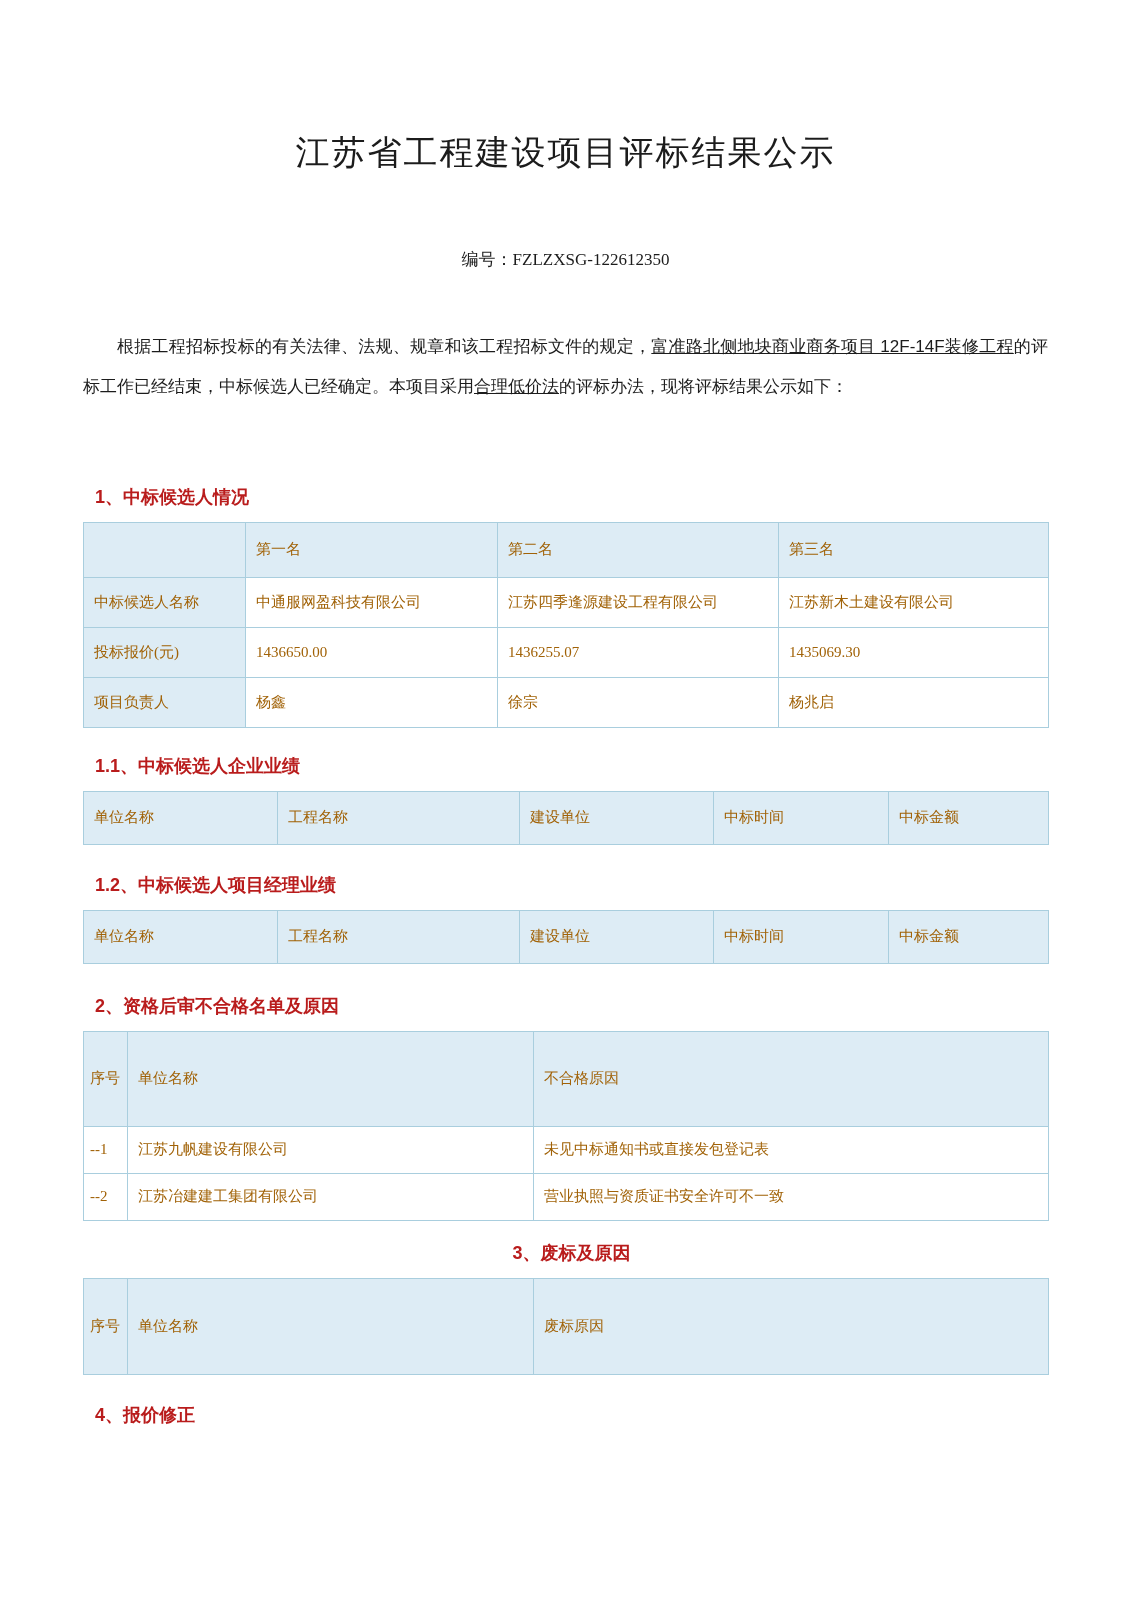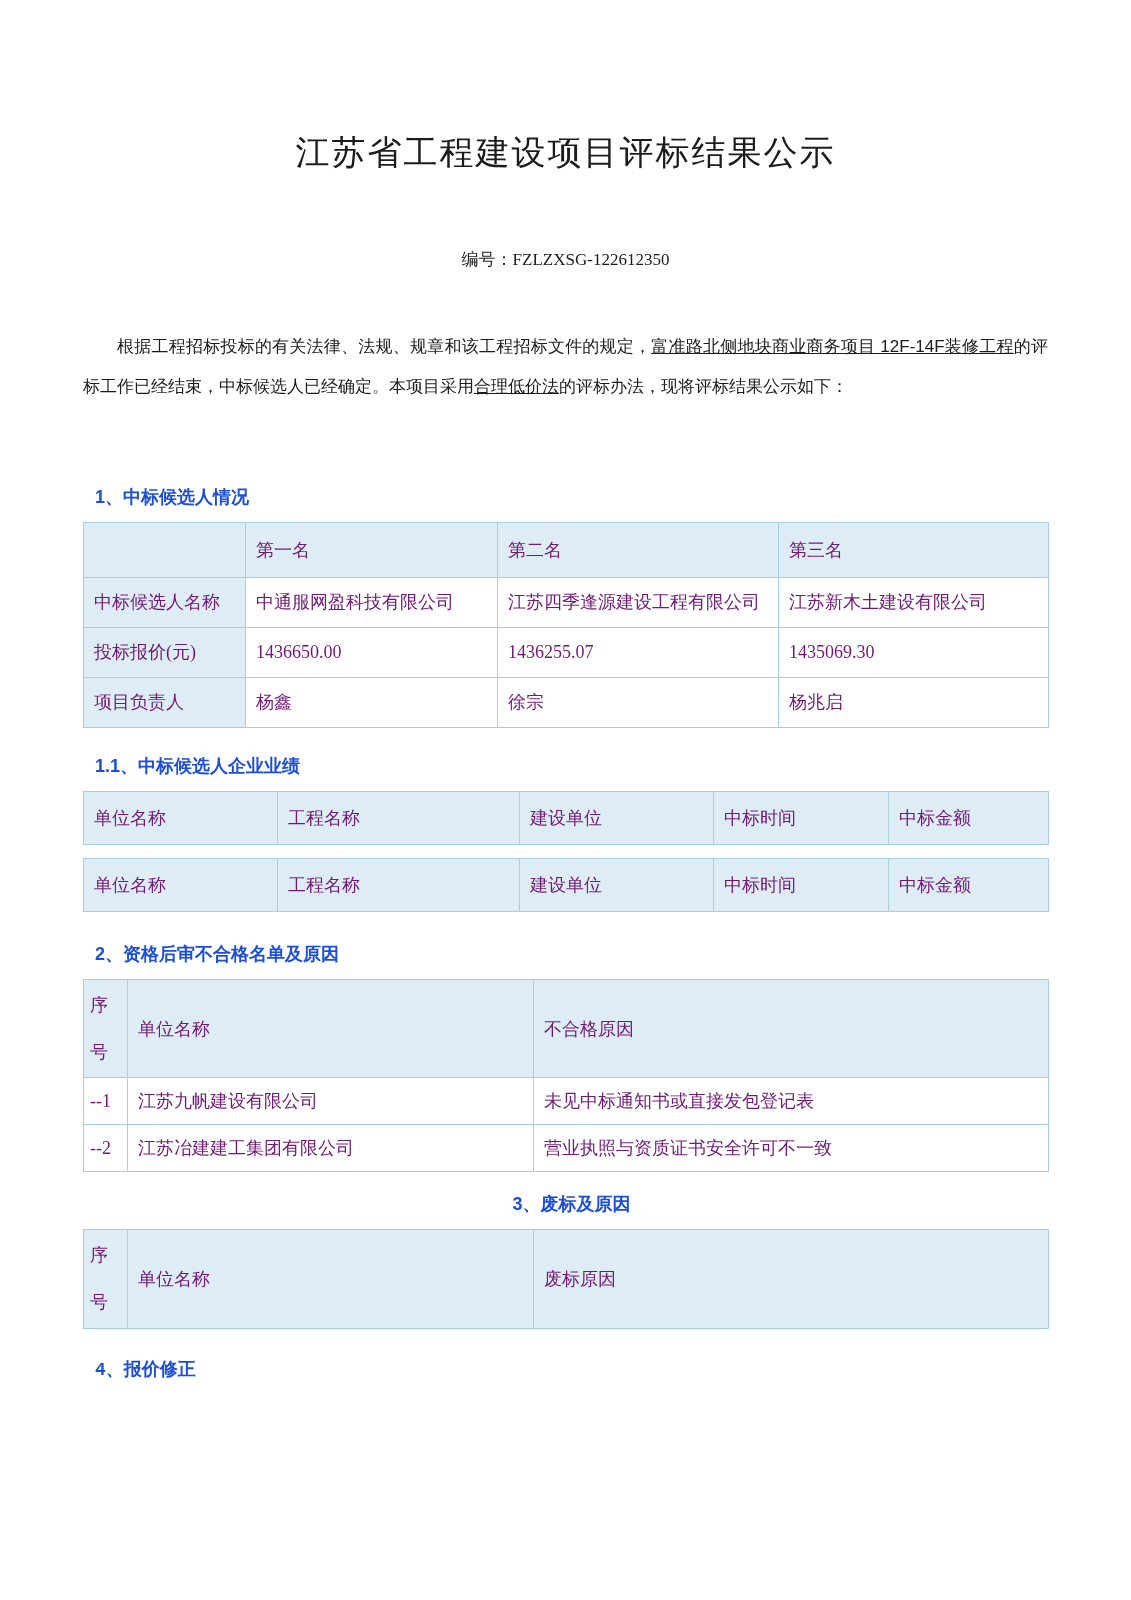--- a/index.html
+++ b/index.html
@@ -39,41 +39,41 @@
     font-weight: 400;
     text-decoration: underline;
     font-family: "Liberation Sans", "DejaVu Sans", sans-serif;
   }
   .section-heading {
     font-family: "Liberation Sans", "DejaVu Sans", sans-serif;
     font-size: 18px;
     font-weight: 700;
     margin: 0;
     padding-left: 12px;
-    color: #1d4ed8;
+    color: #b91c1c;
   }
   .h-s1   { margin-top: 78px; }
   .h-s1-1 { margin-top: 26px; }
   .h-s1-2 { margin-top: 28px; }
   .h-s2   { margin-top: 30px; }
   .h-s3   { margin-top: 20px; text-align: center; }
-  .h-s4   { margin-top: 28px; font-family: Liberation Mono, monospace; }
+  .h-s4   { margin-top: 28px; }
 
   table {
     width: 100%;
     border-collapse: collapse;
     table-layout: fixed;
     margin-top: 13px;
   }
   td {
     border: 1px solid var(--border-color, #a9cede);
-    font-size: 18px;
+    font-size: 15px;
     padding: 2px 10px;
     vertical-align: middle;
-    color: #701a75;
+    color: #a16207;
     overflow: hidden;
   }
   .cell-head { background: var(--header-bg, #ddecf5); }
   .cell-data { background: #ffffff; }
 
   
   .t-candidates .row-head td { height: 55px; }
   .t-candidates td { height: 50px; }
 
   
@@ -151,20 +151,21 @@
         <tr class="row-head">
       <td class="cell-head">单位名称</td>
       <td class="cell-head">工程名称</td>
       <td class="cell-head">建设单位</td>
       <td class="cell-head">中标时间</td>
       <td class="cell-head">中标金额</td>
     </tr>
   </tbody>
     </table>
 
+  <h2 class="section-heading h-s1-2">1.2、中标候选人项目经理业绩</h2>
 
   <table class="t-perf">
     <colgroup>
         <col style="width:194px">
         <col style="width:242px">
         <col style="width:194px">
         <col style="width:175px">
         <col style="width:160px">
       </colgroup>
     <tbody>

